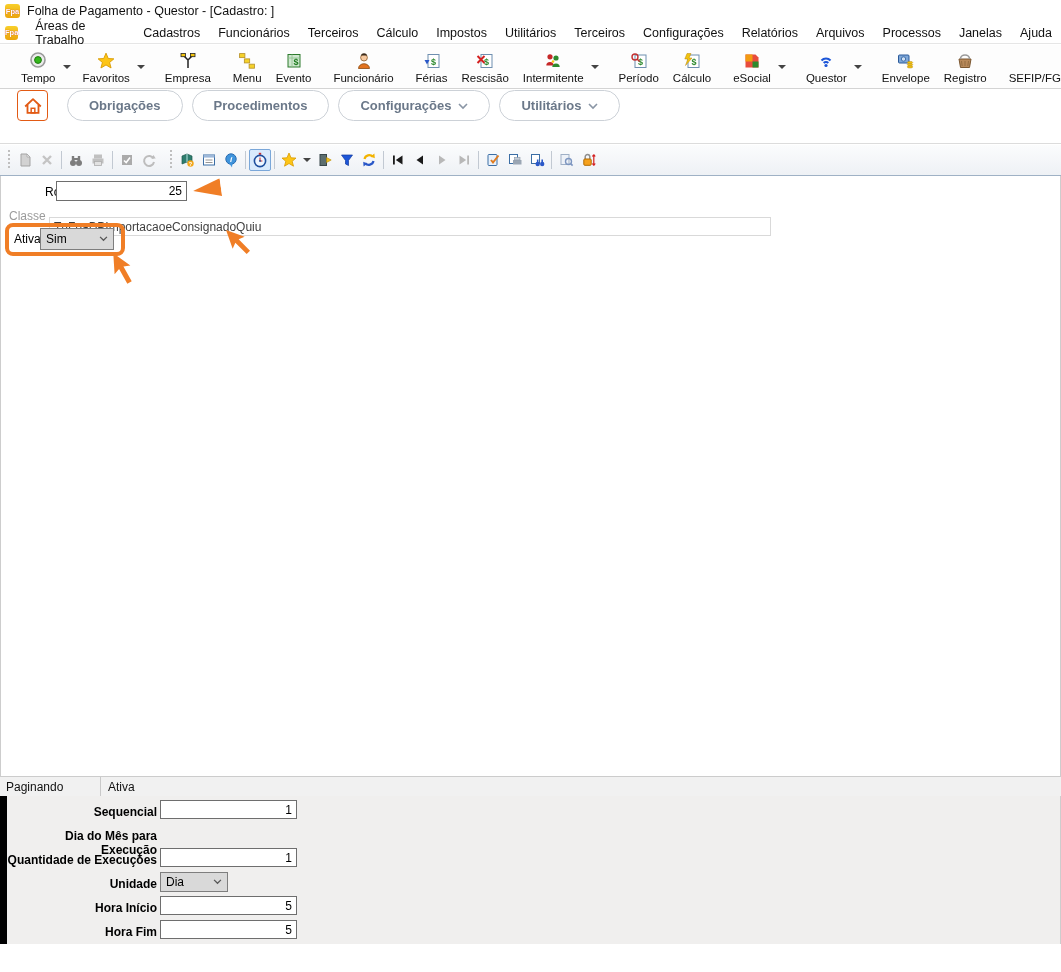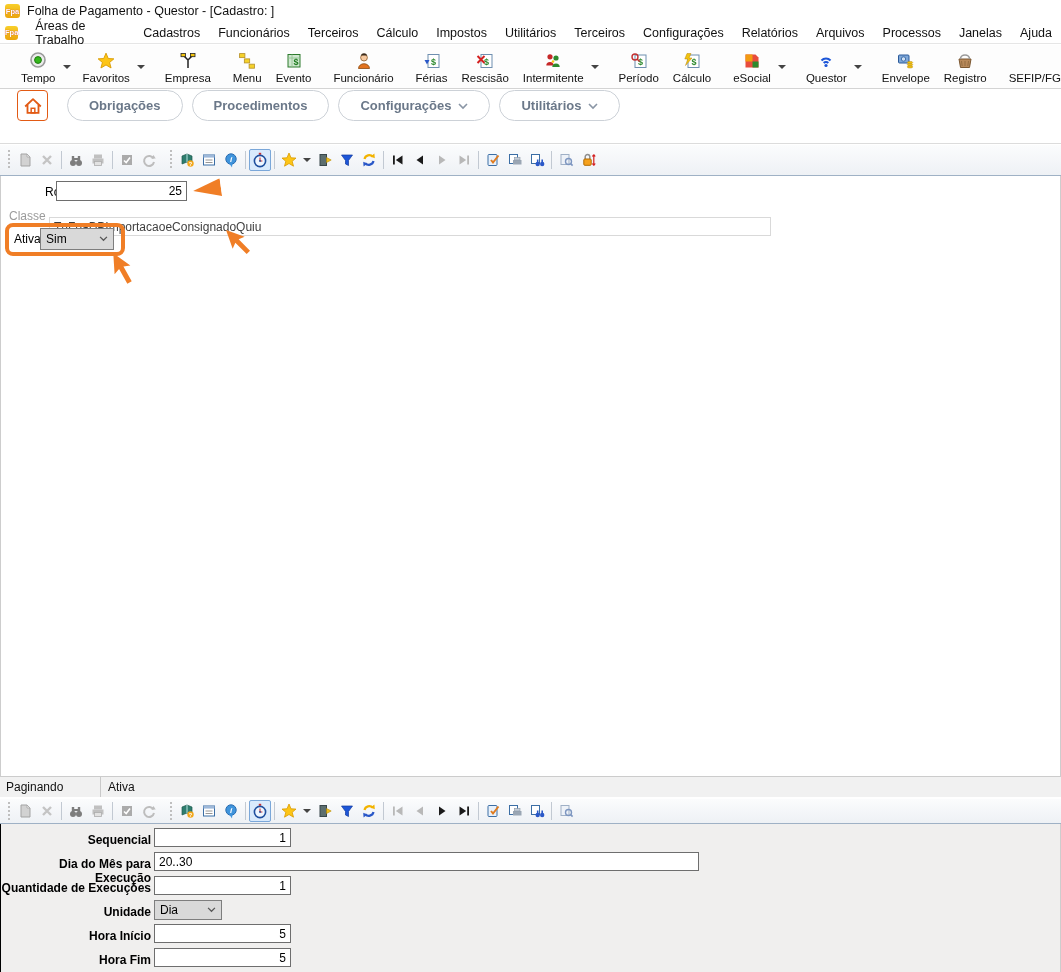--- a/index.html
+++ b/index.html
@@ -45,21 +45,21 @@
   .hl-rect { position:absolute; border:4px solid #f07e26; border-radius:8px; }
   .annot { position:absolute; }
 
   
   .statusbar { left:0; top:776px; width:1061px; height:21px; background:#f1f1f1; border-top:1px solid #cccccc; display:flex; align-items:center; font-size:12px; }
   .status-cell-l { width:100px; padding-left:6px; }
   .status-div { width:1px; height:100%; background:#c9c9c9; }
   .status-cell-r { padding-left:7px; }
 
   
-  .detailpanel { left:0; top:824px; width:1061px; height:148px; background:#f0efee; border-left:1px solid #000000; border-right:1px solid #cdcdcd; }
+  .detailpanel { left:0; top:796px; width:1061px; height:148px; background:#f0efee; border-left:7px solid #000000; border-right:1px solid #cdcdcd; }
   .dlabel { position:absolute; left:0; width:150px; text-align:right; font-size:12px; font-weight:bold; color:#000; }
 </style>
 </head>
 <body>
 
 <div class="abs titlebar">
   <span class="fpa-badge">Fpa</span>
   <span>Folha de Pagamento - Questor - [Cadastro: ]</span>
 </div>
 
@@ -642,21 +642,20 @@
         <path d="M12.6 11.6 L14.6 13.6" stroke="#7d96c0" stroke-width="1.6"></path>
       </svg>
     </span>
 </div>
 
 <div class="abs detailpanel">
   <span class="dlabel" style="top:9px;">Sequencial</span>
   <input class="tbox num" style="left: 153px; top: 4px; width: 137px; height: 19px;" value="1">
 
   <span class="dlabel" style="top:33px;">Dia do Mês para Execução</span>
-  <input class="tbox" style="left: 153px; top: 28px; width: 545px; height: 19px;" value="20..30">
 
   <span class="dlabel" style="top:57px;">Quantidade de Execuções</span>
   <input class="tbox num" style="left: 153px; top: 52px; width: 137px; height: 19px;" value="1">
 
   <span class="dlabel" style="top:81px;">Unidade</span>
   <div class="combo" style="left:153px; top:76px; width:68px; height:20px;">
     <span>Dia</span>
     <svg width="9" height="6" viewBox="0 0 10 7">
         <path d="M1 1 L5 5 L9 1" stroke="#555" stroke-width="1.4" fill="none"></path>
       </svg>

